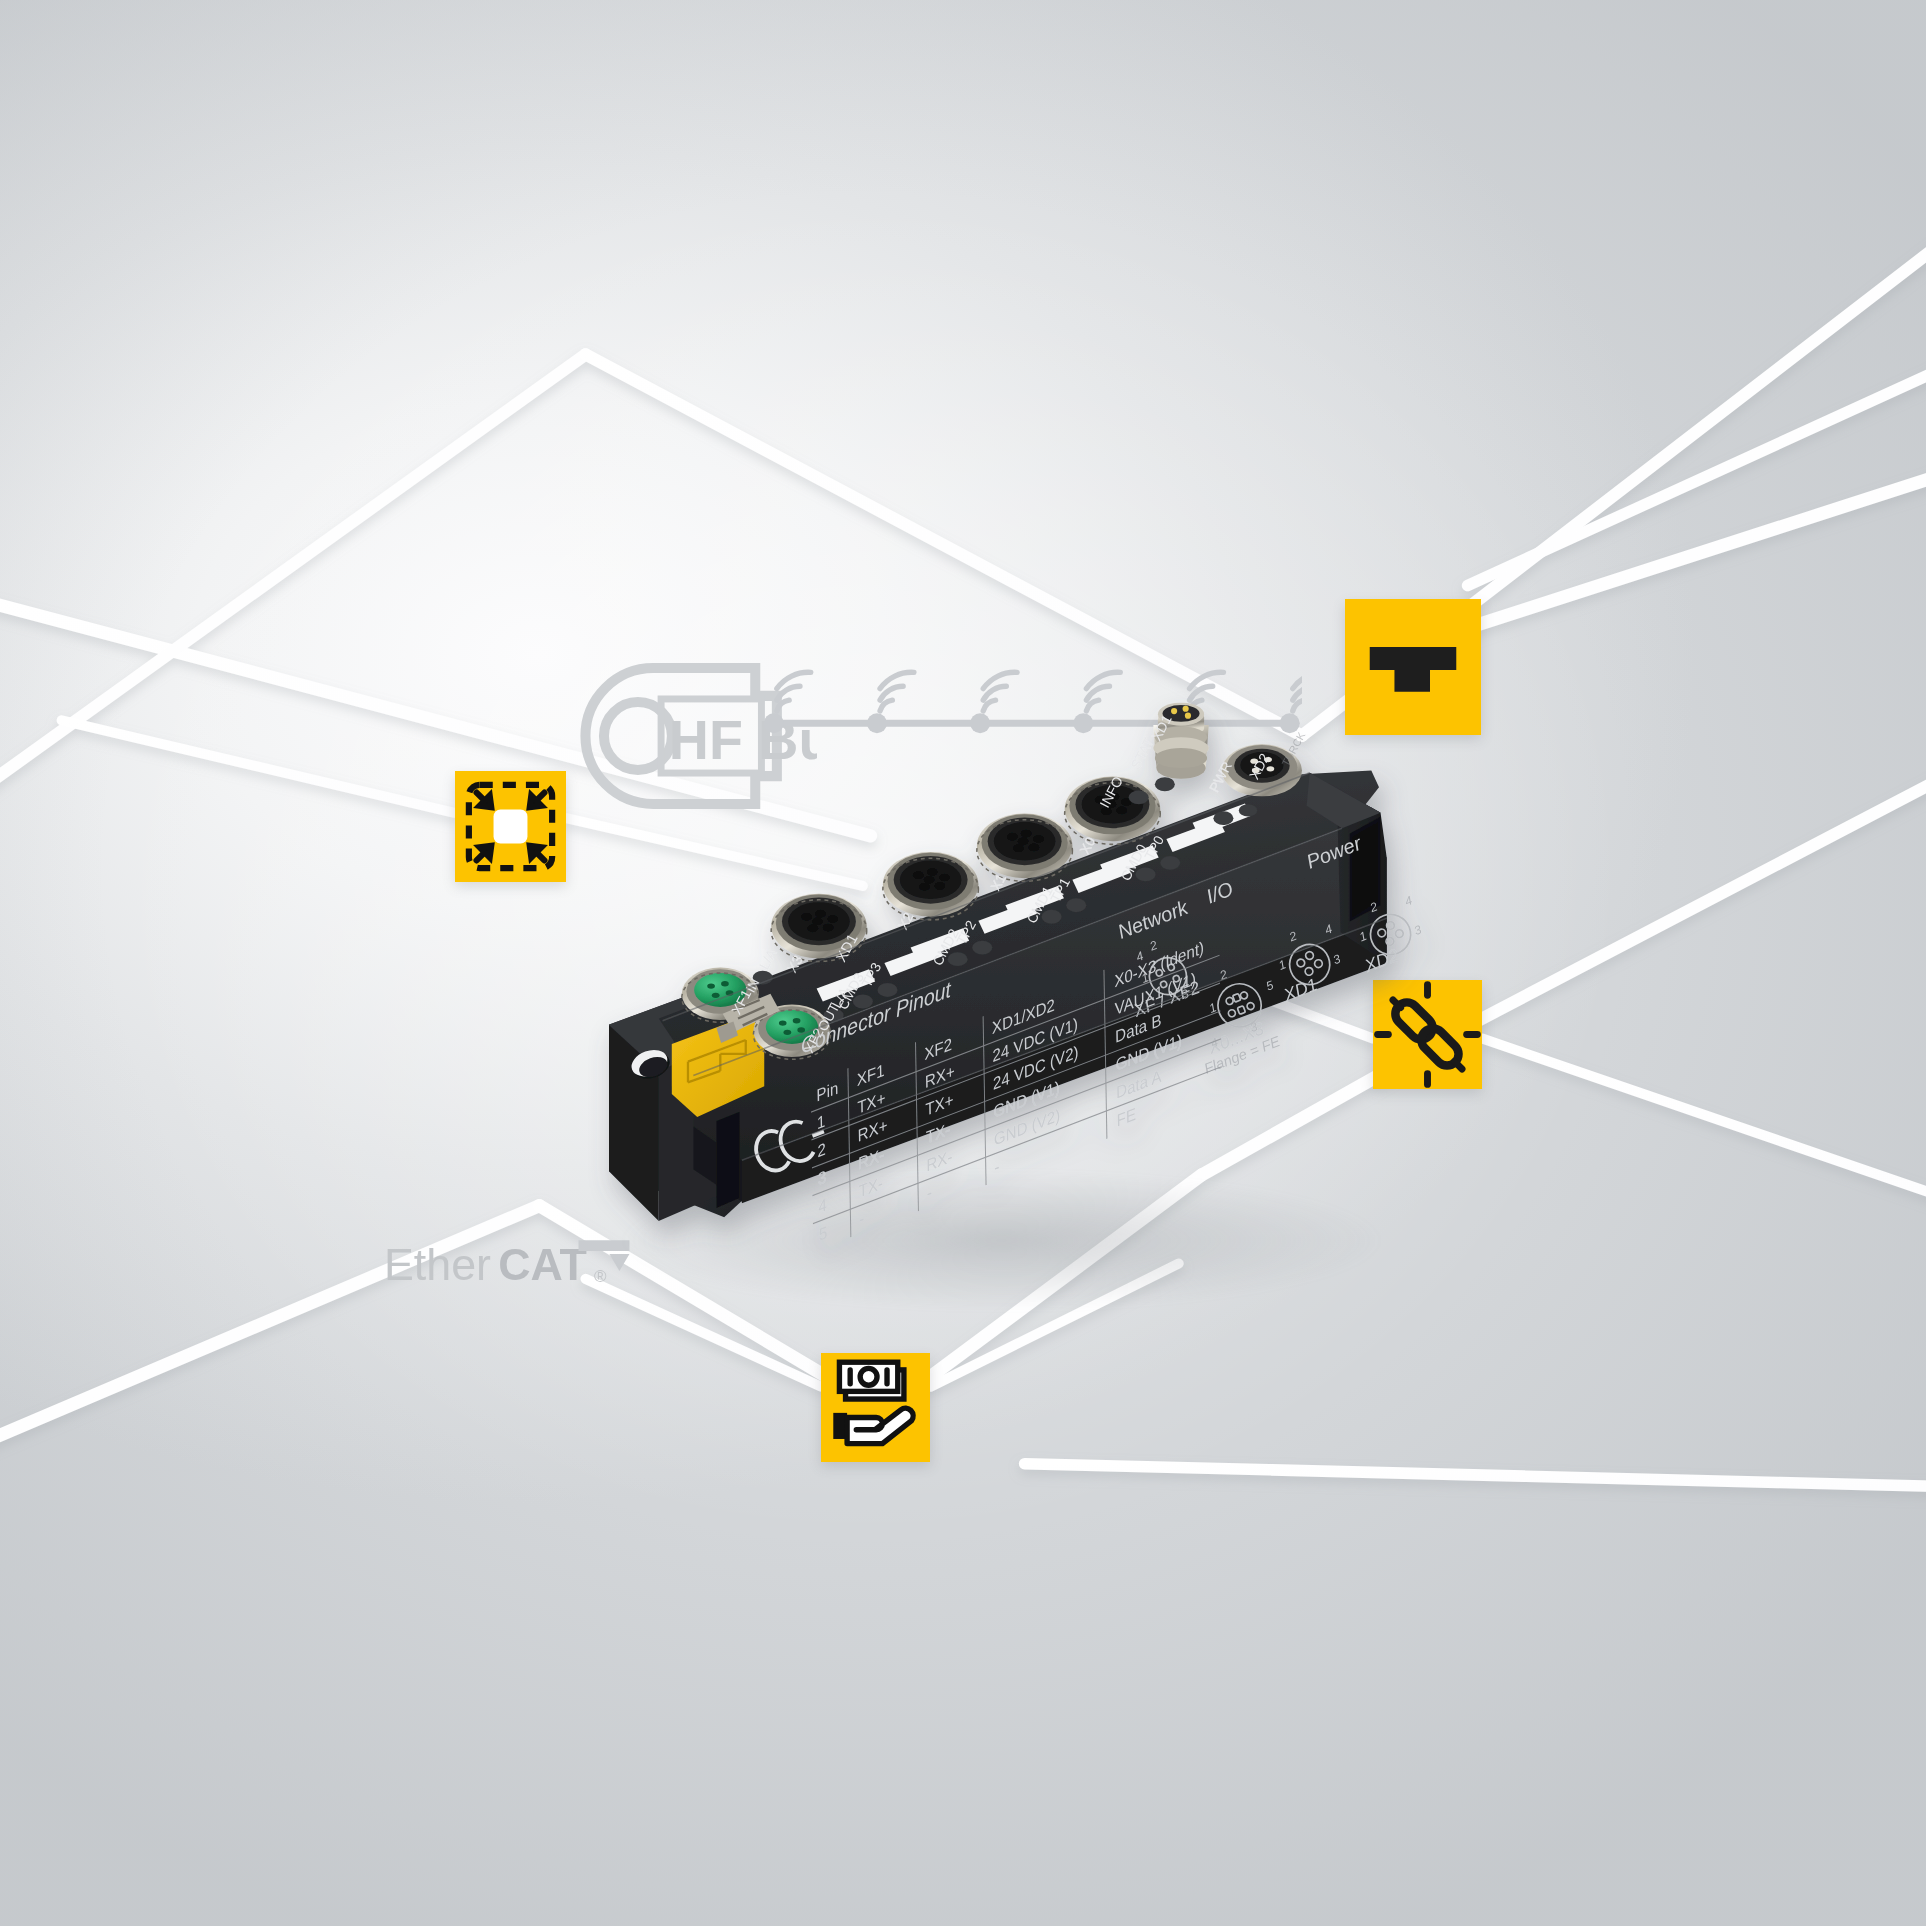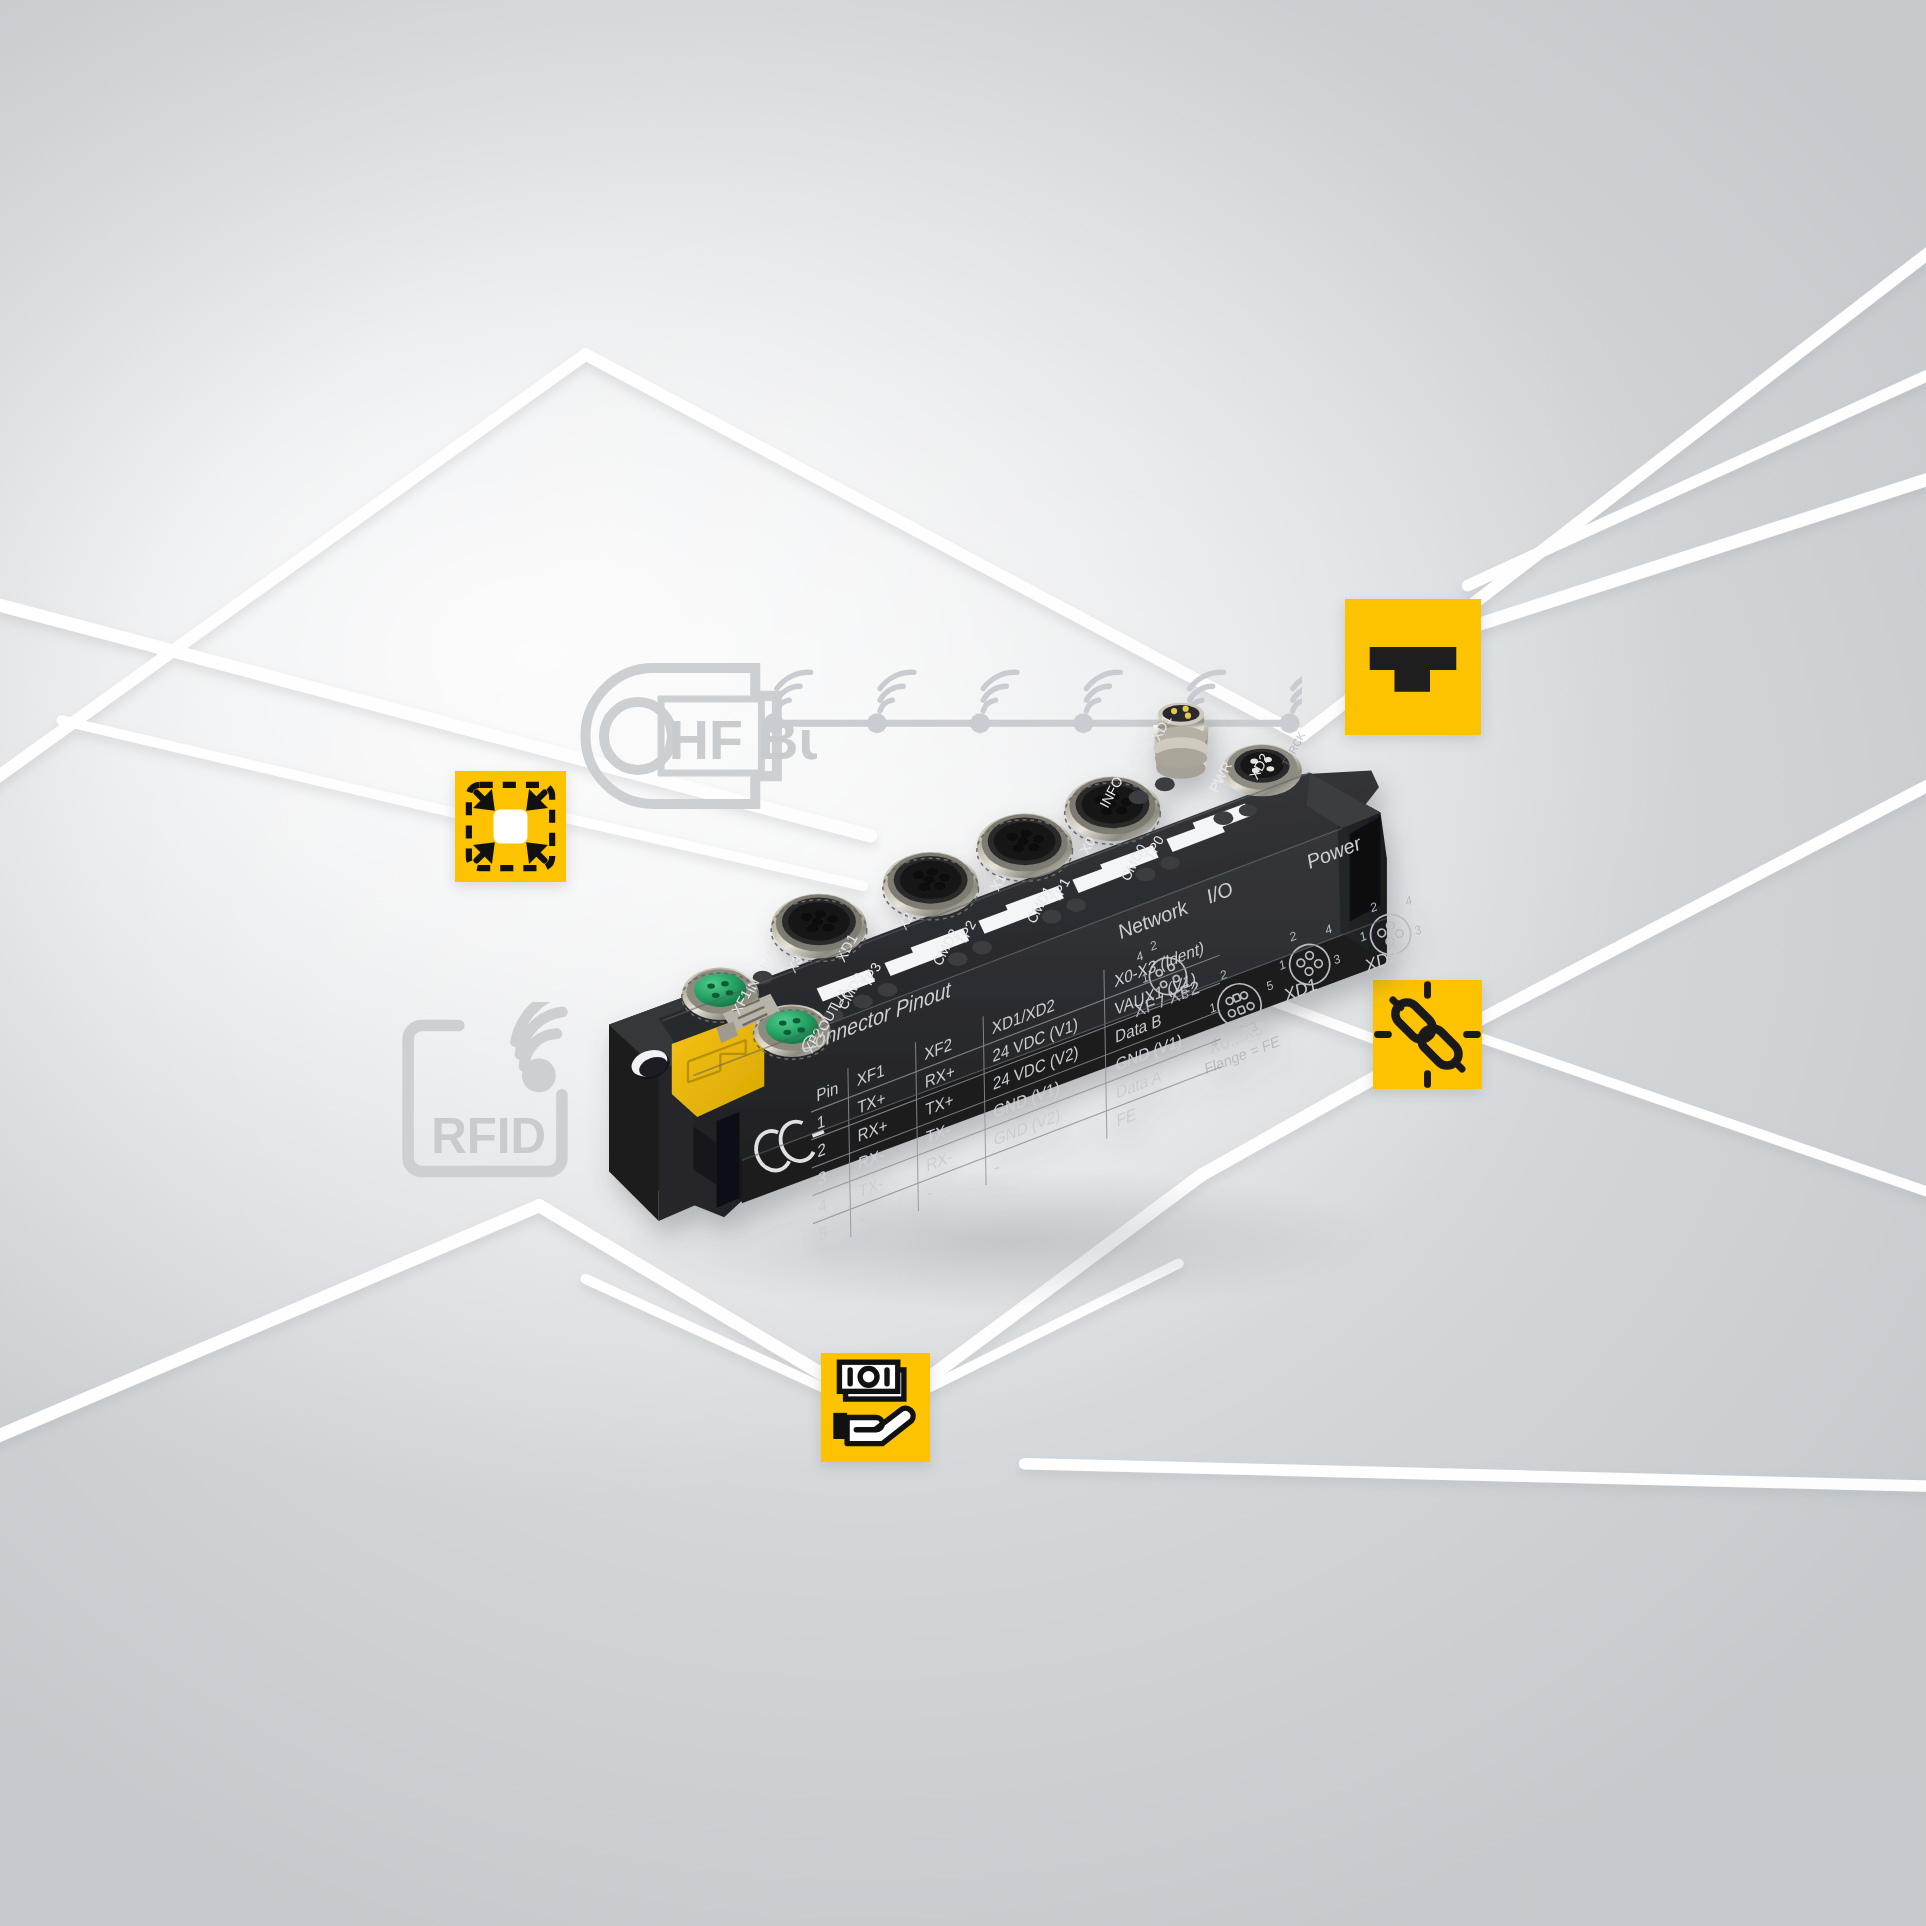--- a/index.html
+++ b/index.html
@@ -163,33 +163,32 @@
           </g>
         <g transform="translate(670,0)">
             <path d="M18 62 A20 20 0 0 1 34 48"></path>
             <path d="M18 48 A34 34 0 0 1 48 30"></path>
             <path d="M18 33 A50 50 0 0 1 62 12"></path>
           </g>
       </g>
     </svg>
   </div>
 
-  <div class="wm wm-rfid">
-    <svg width="200" height="193" viewBox="0 0 260 250">
-      <path d="M96 30 L48 30 A18 18 0 0 0 30 48 L30 202 A18 18 0 0 0 48 220 L212 220 A18 18 0 0 0 230 202 L230 120" fill="none" stroke="#cdd0d3" stroke-width="15" stroke-linecap="round"></path>
-      <circle cx="200" cy="95" r="22" fill="#cdd0d3"></circle>
-      <g fill="none" stroke="#cdd0d3" stroke-width="14" stroke-linecap="round">
-        <path d="M172 62 A44 44 0 0 1 232 62" transform="rotate(-45 202 62)"></path>
-        <path d="M164 40 A64 64 0 0 1 242 40" transform="rotate(-45 203 40)"></path>
-        <path d="M156 18 A84 84 0 0 1 250 18" transform="rotate(-45 203 18)"></path>
-      </g>
-      <text class="wm-txt" x="60" y="196" font-size="64" font-weight="bold">RFID</text>
+
+  <div class="wm wm-ethercat">
+    <svg width="247" height="62" viewBox="0 0 320 80">
+      <text x="0" y="56" font-size="58" fill="#c3c6c9" font-weight="normal">Ether</text>
+      <text x="148" y="56" font-size="58" fill="#b9bcc0" font-weight="bold">CAT</text>
+      <text x="272" y="58" font-size="22" fill="#c3c6c9">®</text>
+      <g fill="#c9ccd0">
+        <path d="M252 4 L318 4 L318 18 L252 18 Z"></path>
+        <path d="M292 22 L318 22 L305 44 Z"></path>
+      </g>
     </svg>
   </div>
-
 
   <div class="ficon icon-turck">
     <svg width="136" height="136" viewBox="0 0 176 176">
       <rect width="176" height="176" fill="#fdc300"></rect>
       <path d="M32 62 L144 62 L144 92 L110 92 L110 120 L64 120 L64 92 L32 92 Z" fill="#1e1e1e"></path>
     </svg>
   </div>
 
   <div class="ficon icon-compact">
     <svg width="111" height="111" viewBox="0 0 144 144">

